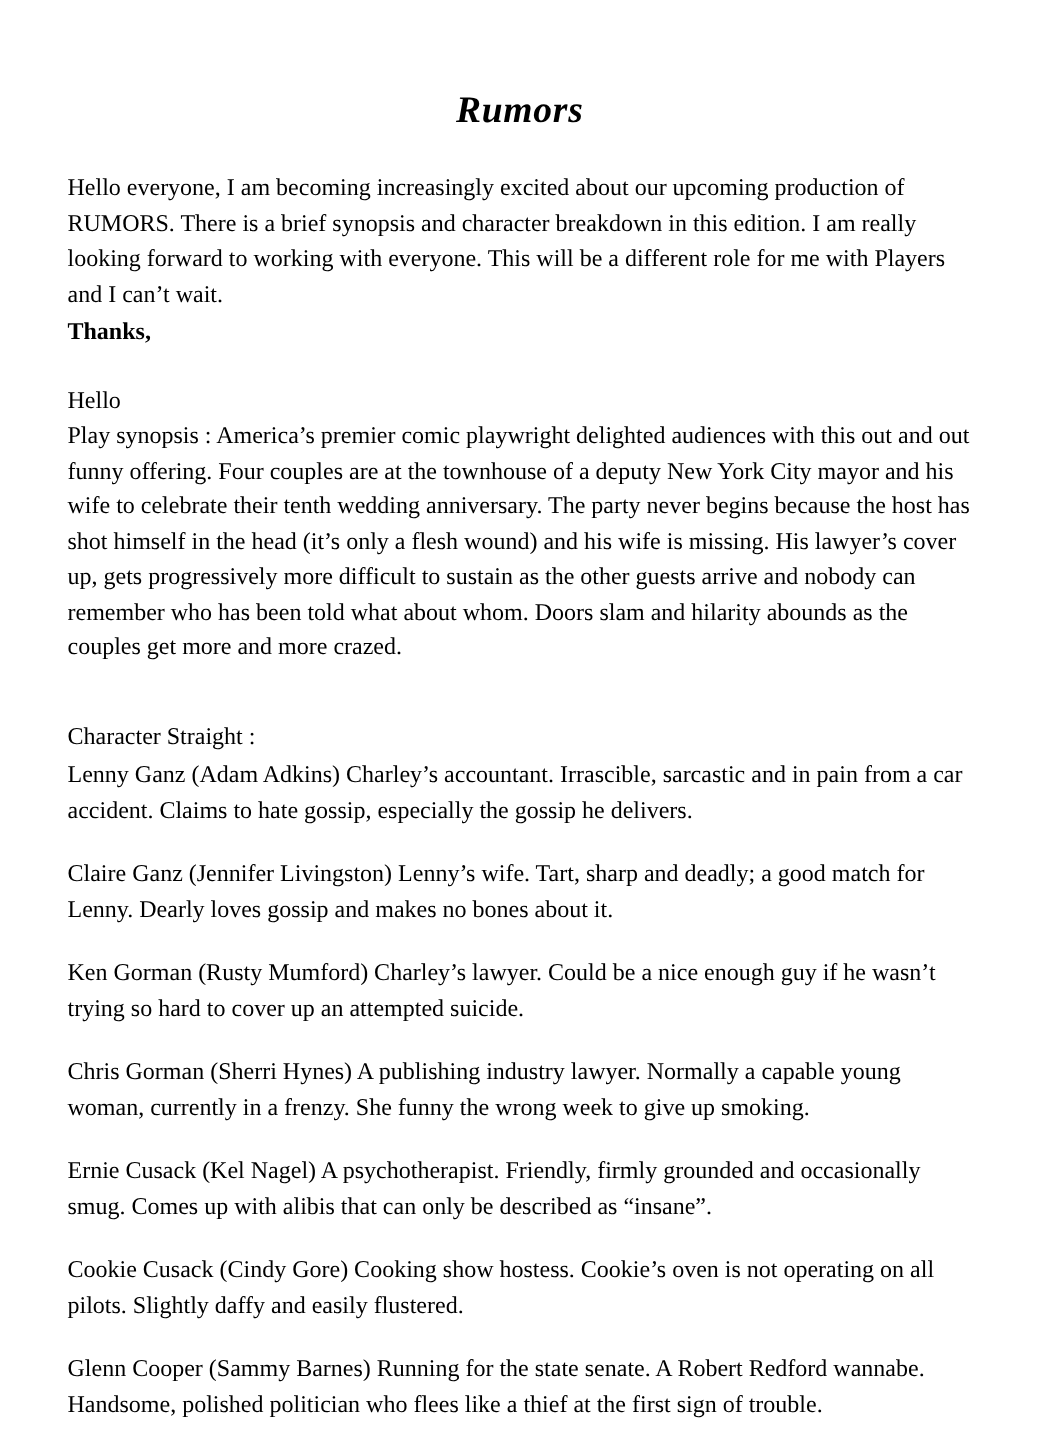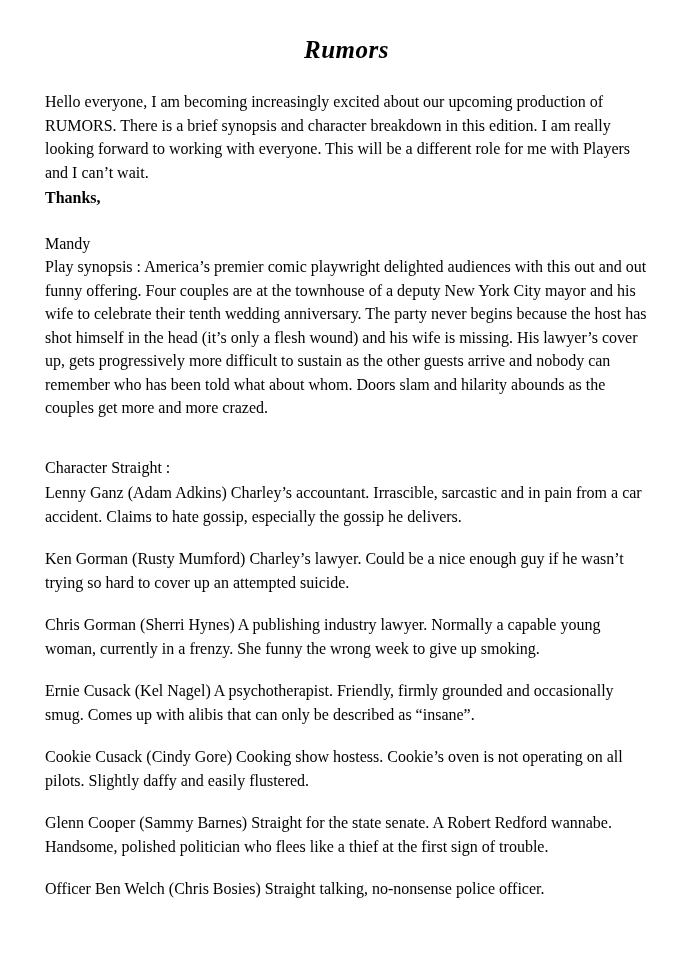--- a/index.html
+++ b/index.html
@@ -13,21 +13,21 @@
     font-family: "Liberation Serif", serif;
     color: #000000;
     overflow: hidden;
   }
   .page {
     position: relative;
     width: 693px;
     height: 954px;
     background: #ffffff;
     box-sizing: border-box;
-    padding: 28px 45px 20px 45px;
+    padding: 52px 45px 20px 45px;
   }
   .doc-title {
     text-align: center;
     font-size: 25px;
     font-weight: bold;
     font-style: italic;
     font-family: "Liberation Serif", serif;
     margin: 8px 0 26px 0;
     letter-spacing: 0.5px;
   }
@@ -63,27 +63,28 @@
 <body>
 
 <div class="page">
 
   <h1 class="doc-title">Rumors</h1>
 
   <p class="para intro">Hello everyone, I am becoming increasingly excited about our upcoming production of RUMORS.  There is a brief synopsis and character breakdown in this edition. I am really looking forward to working with everyone. This will be a different role for me with Players and I can’t wait.</p>
 
   <p class="para thanks">Thanks,</p>
 
-  <p class="para signature">Mandy</p>
+  <p class="para signature">Hello</p>
 
   <p class="para synopsis-block">Play synopsis  :  America’s premier comic playwright delighted audiences with this out and out funny offering. Four couples are at the townhouse of a deputy New York City mayor and his wife to celebrate their tenth wedding anniversary. The party never begins because the host has shot himself in the head (it’s only a flesh wound) and his wife is missing. His lawyer’s cover up, gets progressively more difficult to sustain as the other guests arrive and nobody can remember who has been told what about whom. Doors slam and hilarity abounds as the couples get more and more crazed.</p>
 
   <p class="para breakdown-heading">Character Straight :</p>
 
   <p class="para char-first">Lenny Ganz (Adam Adkins)   Charley’s accountant. Irrascible, sarcastic and in pain from a car accident. Claims to hate gossip, especially the gossip he delivers.</p>
+  <p class="para char">Claire Ganz (Jennifer Livingston) Lenny’s wife. Tart, sharp and deadly; a good match for Lenny.  Dearly loves gossip and makes no bones about it.</p>
   <p class="para char">Ken Gorman (Rusty Mumford) Charley’s lawyer. Could be a nice enough guy if he wasn’t trying so hard to cover up an attempted suicide.</p>
   <p class="para char">Chris Gorman (Sherri Hynes) A publishing industry lawyer. Normally a capable young woman, currently in a frenzy. She funny the wrong week to give up smoking.</p>
   <p class="para char">Ernie Cusack (Kel Nagel) A psychotherapist. Friendly, firmly grounded and occasionally smug.  Comes up with alibis that can only be described as “insane”.</p>
   <p class="para char">Cookie Cusack (Cindy Gore) Cooking show hostess. Cookie’s oven is not operating on all pilots. Slightly daffy and easily flustered.</p>
-  <p class="para char">Glenn Cooper (Sammy Barnes) Straight for the state senate. A Robert Redford wannabe. Handsome, polished politician who flees like a thief at the first sign of trouble.</p>
+  <p class="para char">Glenn Cooper (Sammy Barnes) Running for the state senate. A Robert Redford wannabe. Handsome, polished politician who flees like a thief at the first sign of trouble.</p>
   <p class="para char">Officer Ben Welch (Chris Bosies) Straight talking, no-nonsense police officer.</p>
 
 </div>
 
 </body></html>

